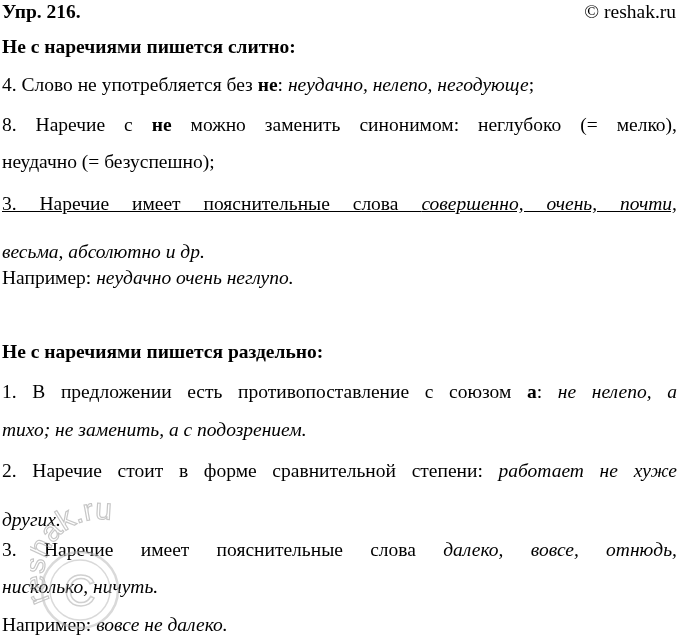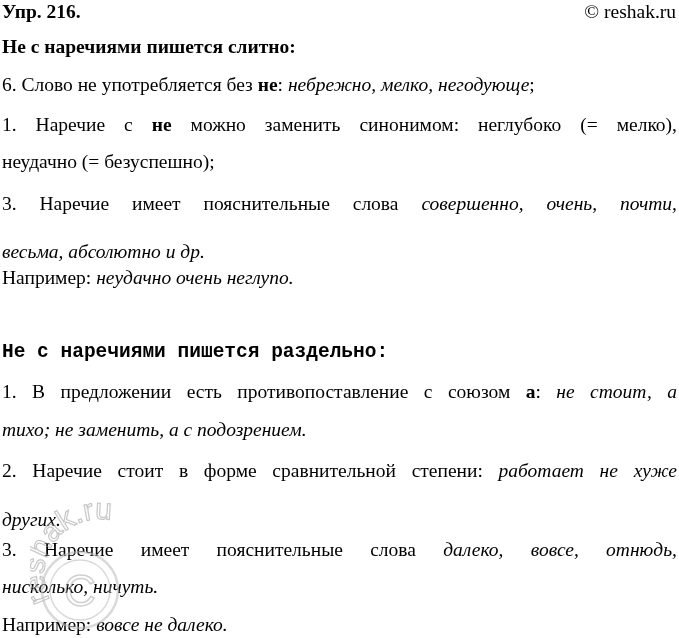--- a/index.html
+++ b/index.html
@@ -29,43 +29,43 @@
 <body>
 
 <div class="page">
 
   <div class="line title" style="top:0px;">Упр. 216.</div>
   <div class="copy">© reshak.ru</div>
 
   <div class="line heading" style="top:35px;">Не с наречиями пишется слитно:</div>
 
   <div class="line" style="top:73px;">
-    <span>6. Слово не употребляется без </span><b>не</b><span>: </span><i>небрежно, мелко, негодующе</i><span>;</span>
+    <span>4. Слово не употребляется без </span><b>не</b><span>: </span><i>неудачно, нелепо, негодующе</i><span>;</span>
   </div>
 
   <div class="line justify" style="top:113px;">
-    <span>1. Наречие с </span><b>не</b><span> можно заменить синонимом: неглубоко (= мелко),</span>
+    <span>8. Наречие с </span><b>не</b><span> можно заменить синонимом: неглубоко (= мелко),</span>
   </div>
   <div class="line" style="top:150px;">неудачно (= безуспешно);</div>
 
-  <div class="line justify" style="top:192px;">
+  <div class="line justify" style="top:192px;text-decoration:underline;">
     <span>3. Наречие имеет пояснительные слова </span><i>совершенно, очень, почти,</i>
   </div>
   <div class="line" style="top:240px;">
     <i>весьма, абсолютно и др.</i>
   </div>
 
   <div class="line" style="top:266px;">
     <span>Например: </span><i>неудачно очень неглупо.</i>
   </div>
 
-  <div class="line heading" style="top:340px;font-family:Liberation Mono, monospace;">Не с наречиями пишется раздельно:</div>
+  <div class="line heading" style="top:340px;">Не с наречиями пишется раздельно:</div>
 
   <div class="line justify" style="top:380px;">
-    <span>1. В предложении есть противопоставление с союзом </span><b>а</b><span>: </span><i>не стоит, а</i>
+    <span>1. В предложении есть противопоставление с союзом </span><b>а</b><span>: </span><i>не нелепо, а</i>
   </div>
   <div class="line" style="top:418px;">
     <i>тихо; не заменить, а с подозрением.</i>
   </div>
 
   <div class="line justify" style="top:459px;">
     <span>2. Наречие стоит в форме сравнительной степени: </span><i>работает не хуже</i>
   </div>
   <div class="line" style="top:508px;">
     <i>других.</i>

